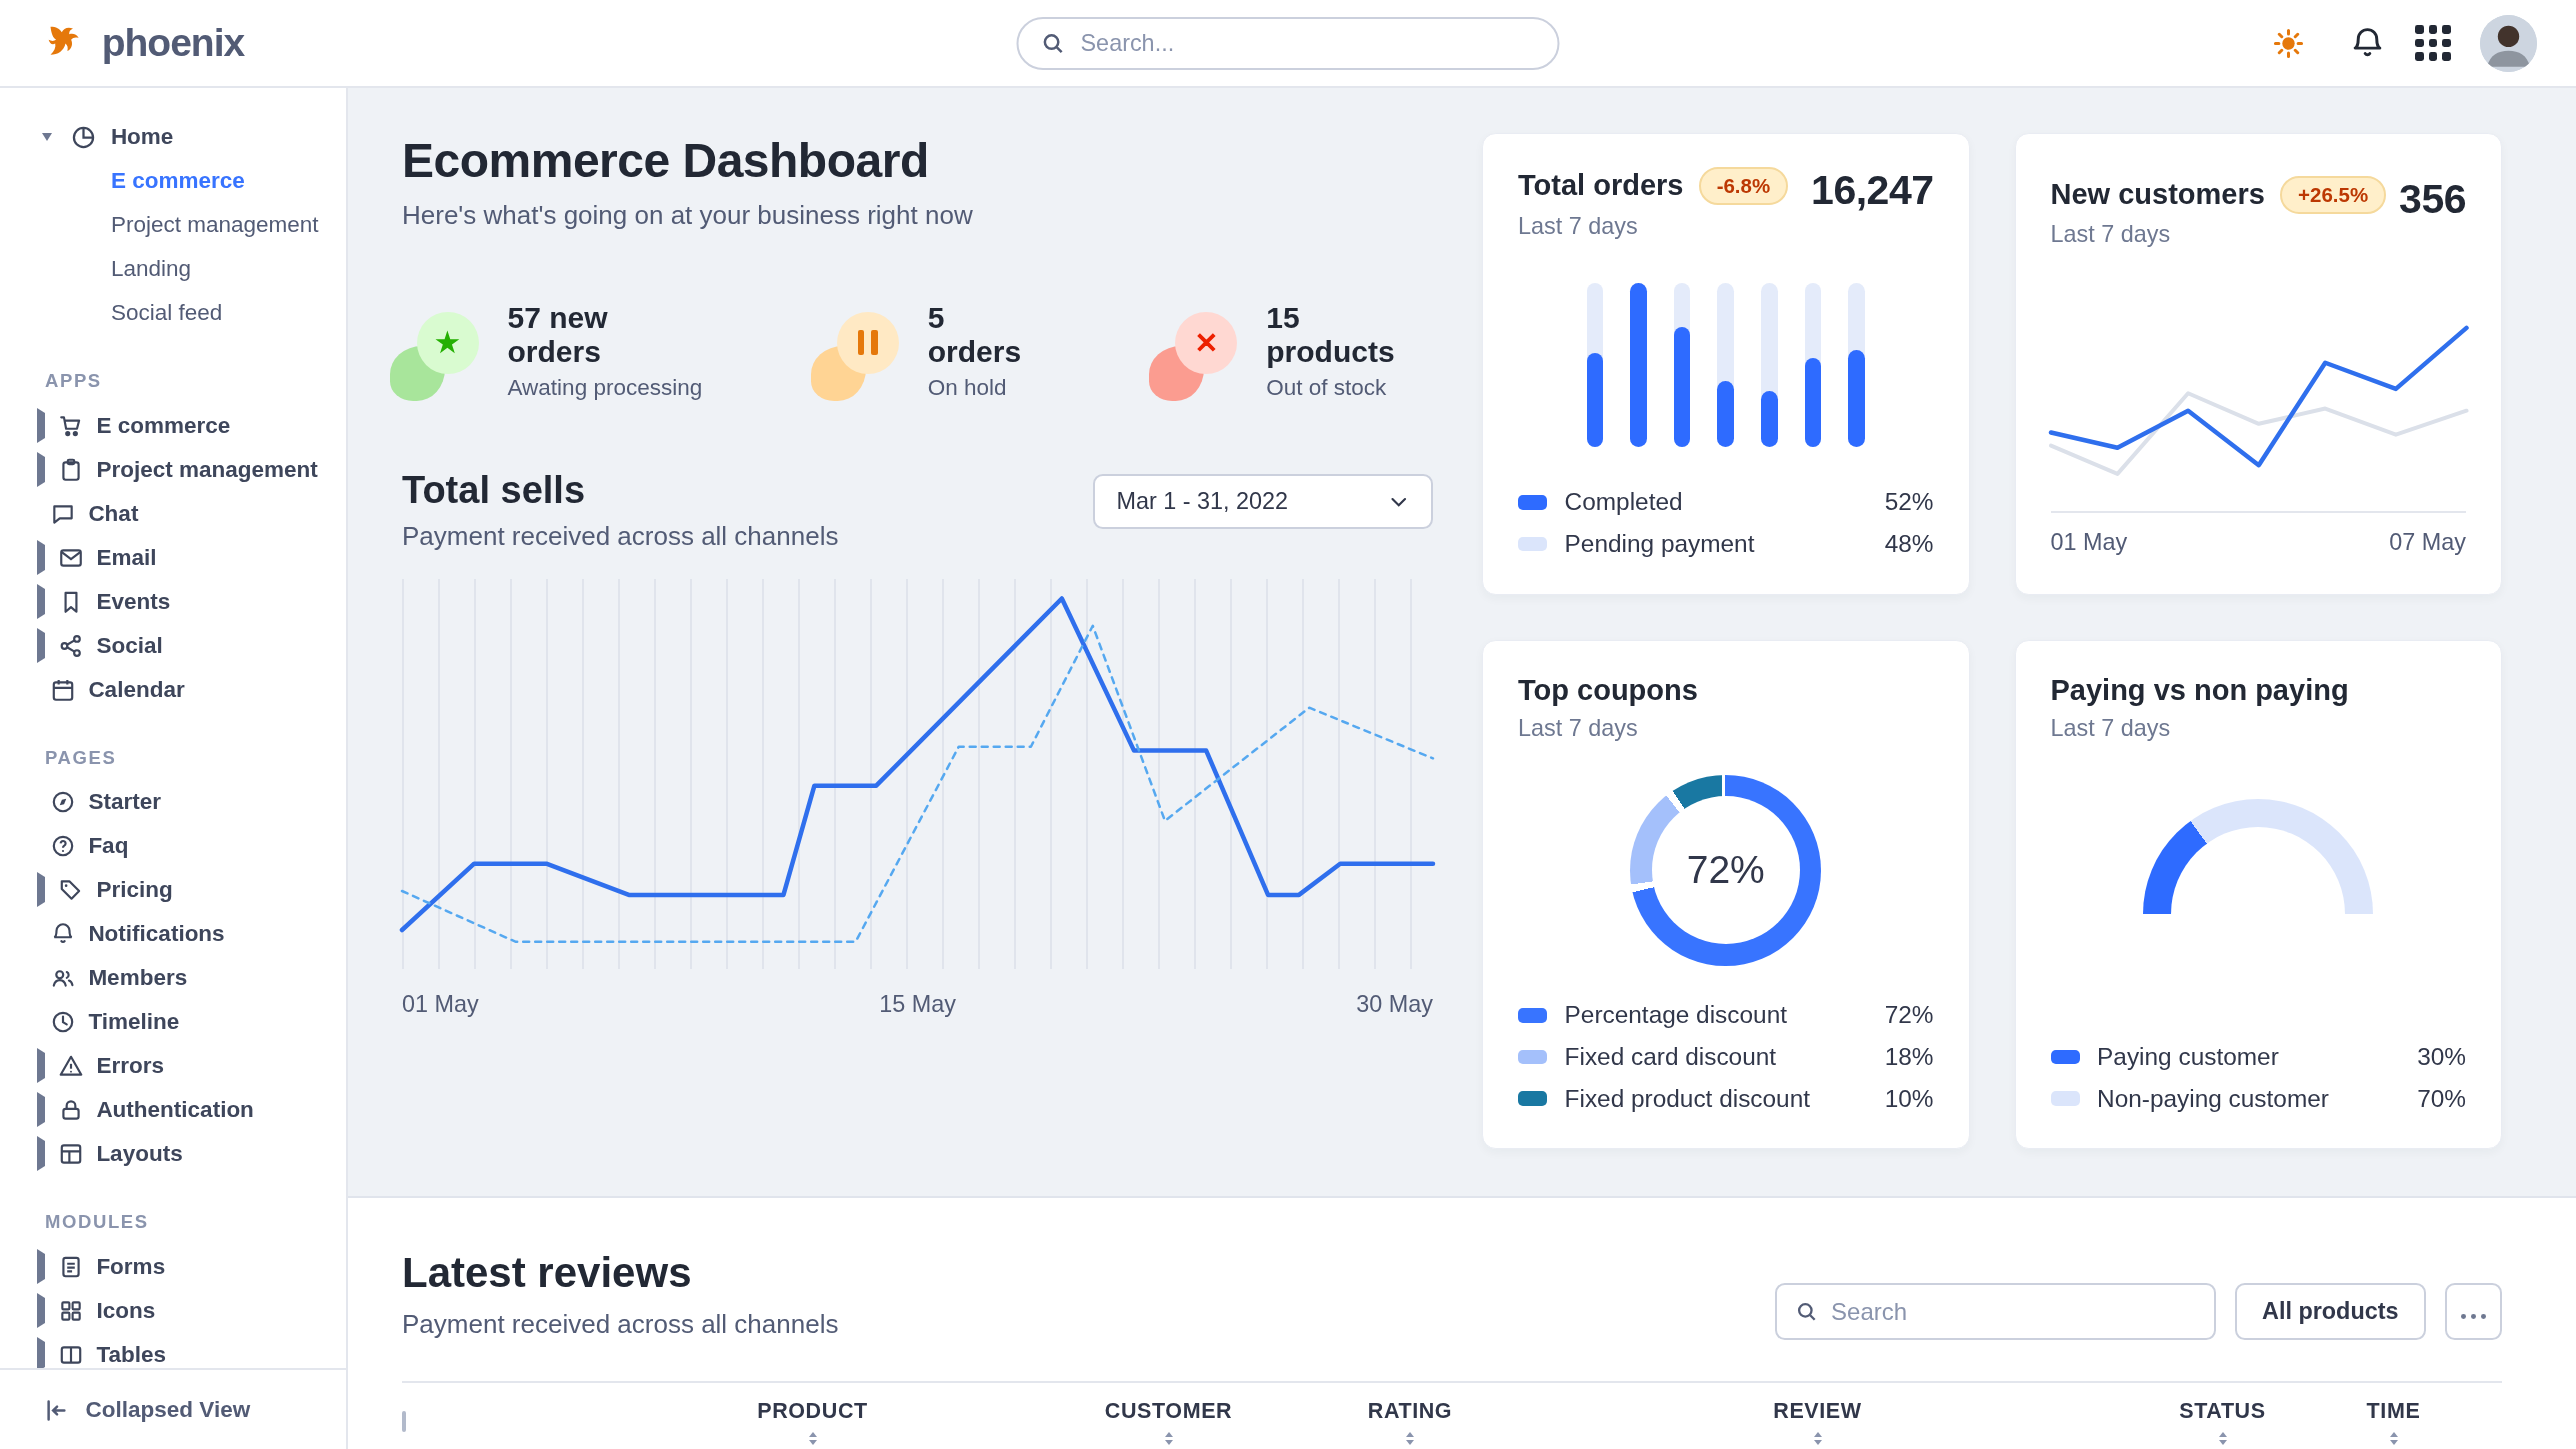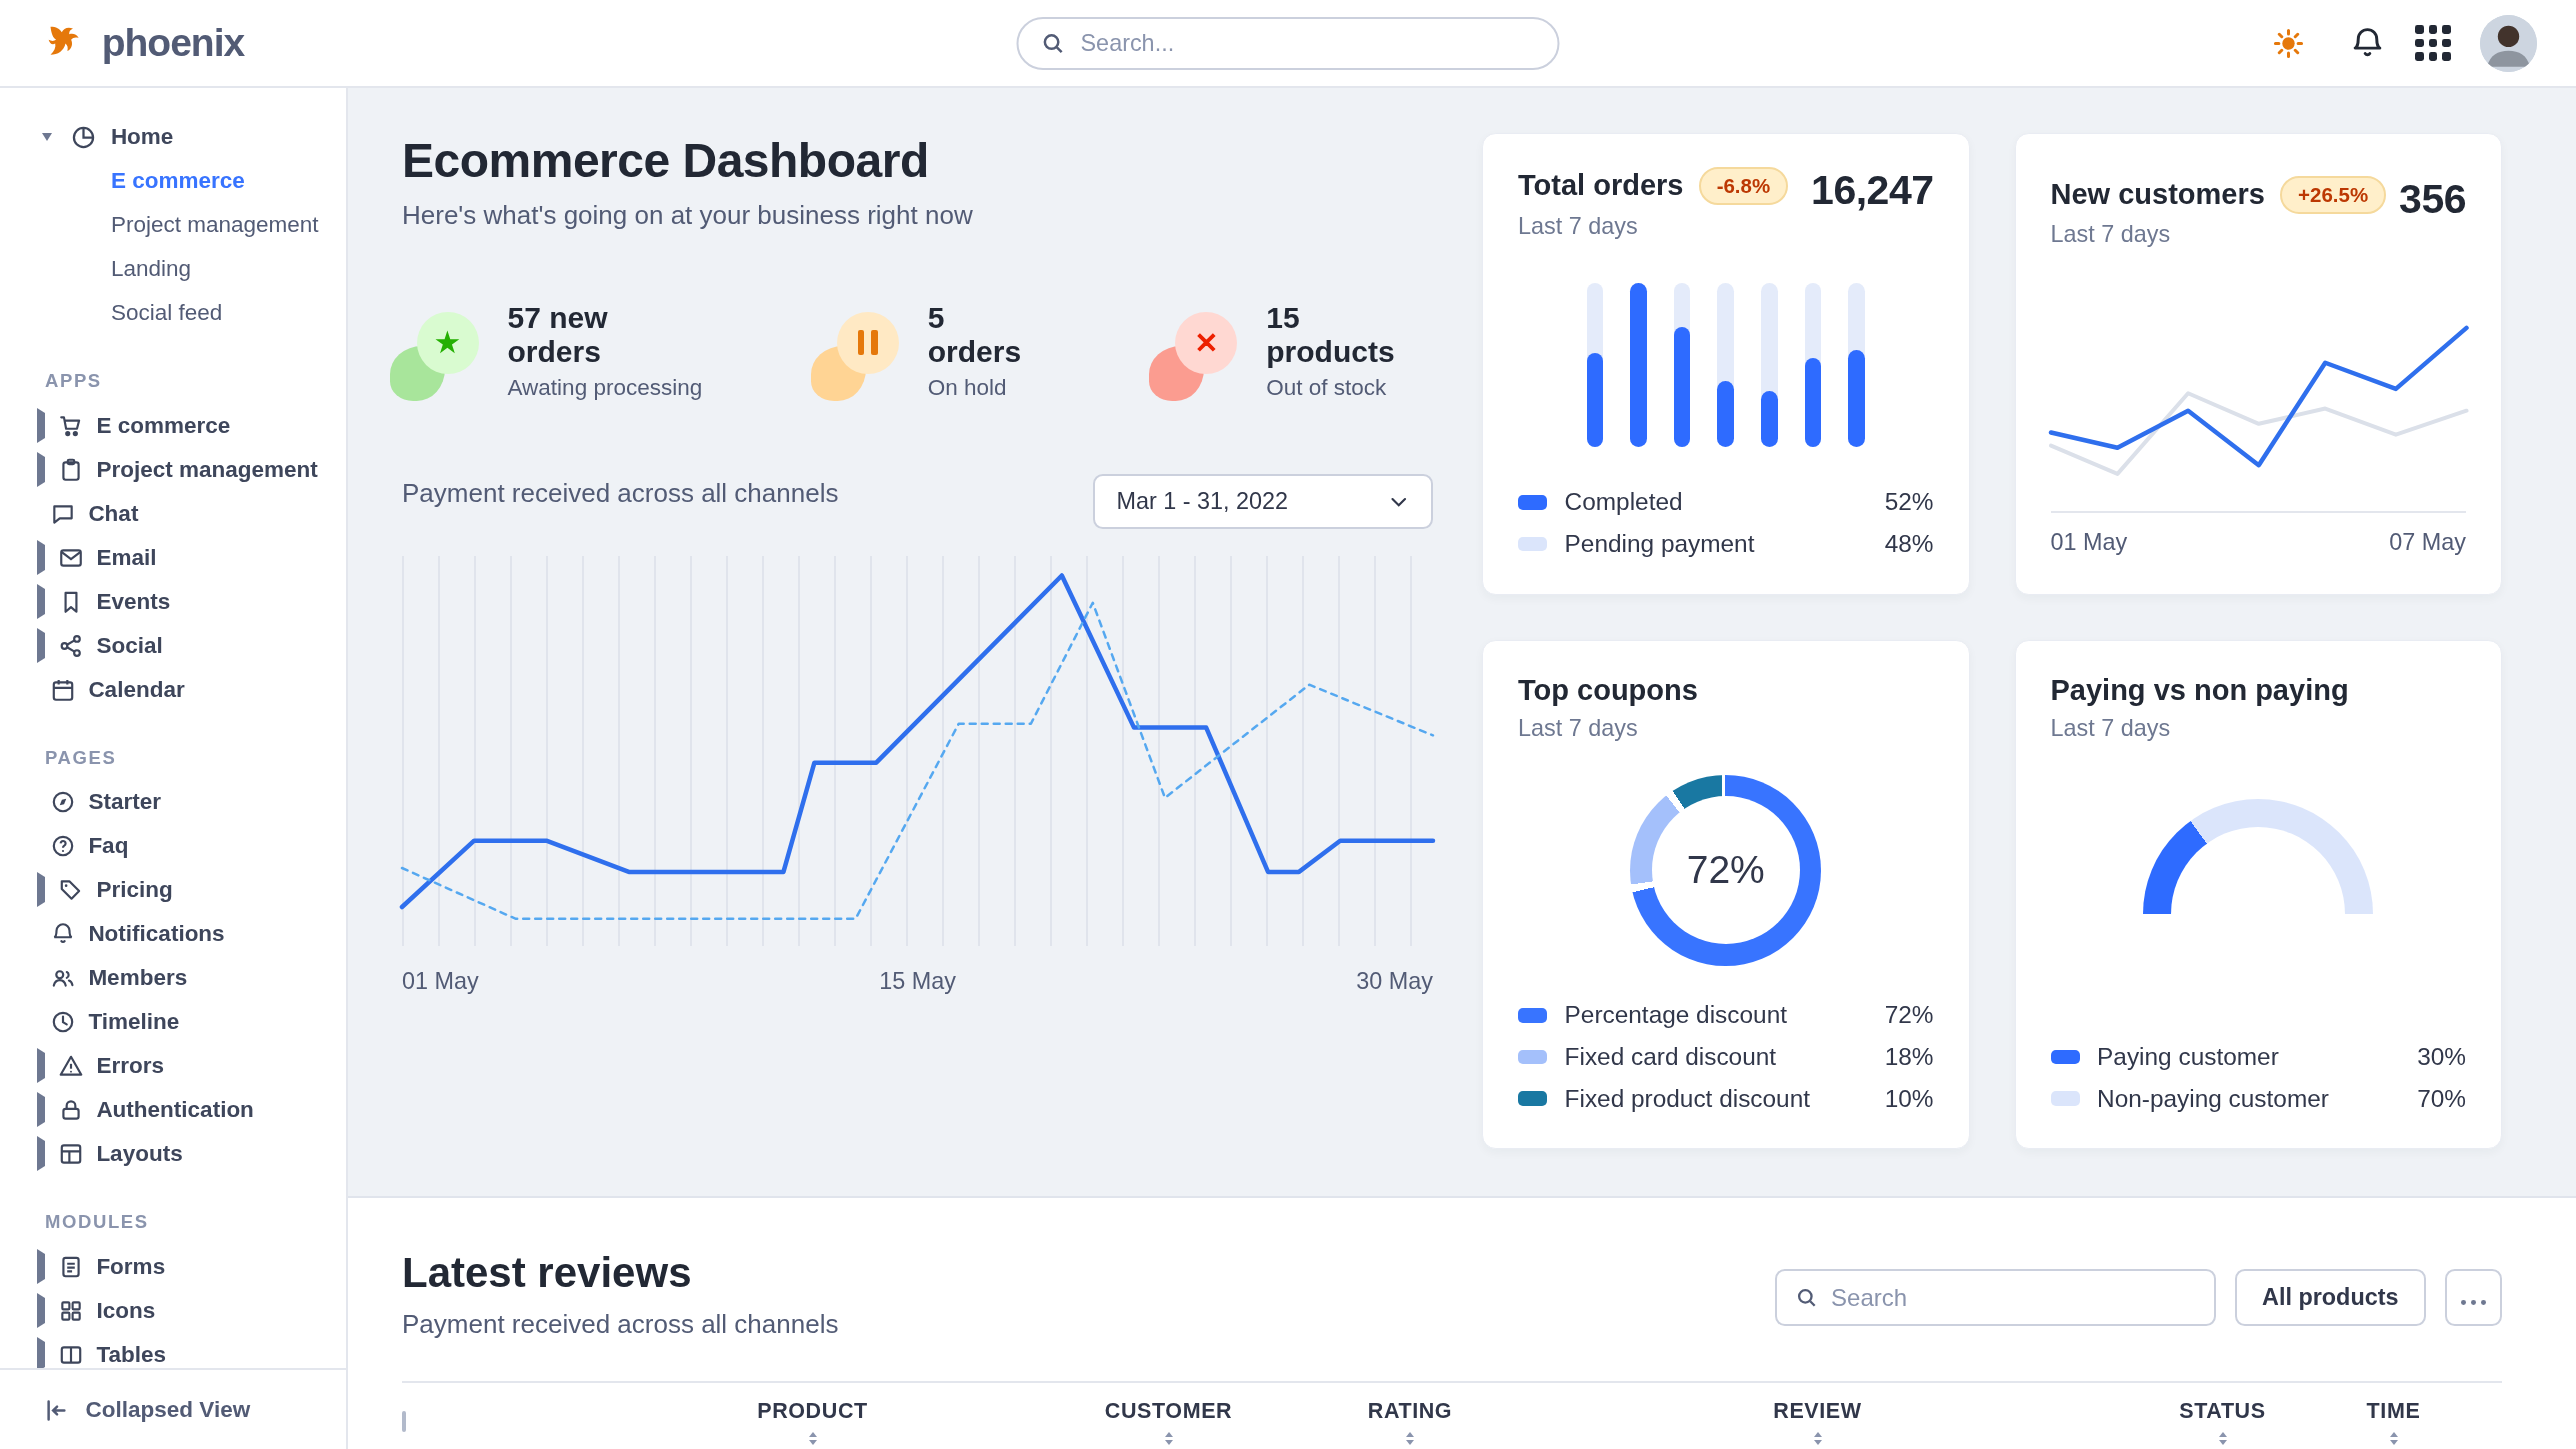--- a/index.html
+++ b/index.html
@@ -92,21 +92,21 @@
   .donut::after { content:""; position:absolute; inset:21.5px; background:#fff; border-radius:50%; }
   .donut-center { position:absolute; inset:0; display:flex; align-items:center; justify-content:center; font-size:39px; color:#31374a; z-index:2; }
 
   .gauge-wrap { display:flex; justify-content:center; margin:57px 0 43px; }
   .gauge { width:230px; height:115px; position:relative; overflow:hidden; }
   .gauge-ring { width:230px; height:230px; border-radius:50%; }
   .gauge-ring::after { content:""; position:absolute; left:28px; top:28px; width:174px; height:174px; background:#fff; border-radius:50%; }
 
   
   .reviews { background:#ffffff; border-top:2px solid #e0e4ec; padding:51px 74px 0 54px; flex:1; }
-  .rev-head { display:flex; align-items:center; justify-content:space-between; }
+  .rev-head { display:flex; align-items:flex-end; justify-content:space-between; }
   .rev-title { font-size:42px; font-weight:800; color:#222834; }
   .rev-sub { font-size:26px; color:#525b75; margin-top:11.7px; }
   .rev-controls { display:flex; align-items:center; gap:19.5px; margin-top:5.9px; }
   .rev-search { width:441px; height:57px; border:2px solid #cbd0dd; border-radius:9.8px; display:flex; align-items:center; gap:13.7px; padding:0 19.5px; background:#fff; }
   .rev-search input { border:none; outline:none; font-size:24px; width:100%; font-family:inherit; color:#31374a; }
   .rev-search input::placeholder { color:#8a94ad; }
   .btn { height:57px; border:2px solid #cbd0dd; border-radius:9.8px; background:#fff; font-family:inherit; font-size:23.4px; font-weight:600; color:#31374a; padding:0 25px; cursor:pointer; }
   .btn.icon-only { width:57px; padding:0; display:flex; align-items:center; justify-content:center; }
   .dots3 i { width:4.9px; height:4.9px; border-radius:50%; background:#6e7891; display:inline-block; margin:0 2.4px; }
 
@@ -415,20 +415,21 @@
               </div>
             <div>
               <div class="stat-num">15 products</div>
               <div class="stat-sub">Out of stock</div>
             </div>
           </div>
         </div>
 
         <div class="ts-head">
           <div>
+            <h2 class="ts-title">Total sells</h2>
             <p class="ts-sub">Payment received across all channels</p>
           </div>
           <div class="select-box">
             <span>Mar 1 - 31, 2022</span>
             <svg width="21.5" height="21.5" viewBox="0 0 24 24" fill="none" stroke="#31374a" stroke-width="2.4" stroke-linecap="round">
                 <path d="M5 9l7 7 7-7"></path>
               </svg>
           </div>
         </div>
 

